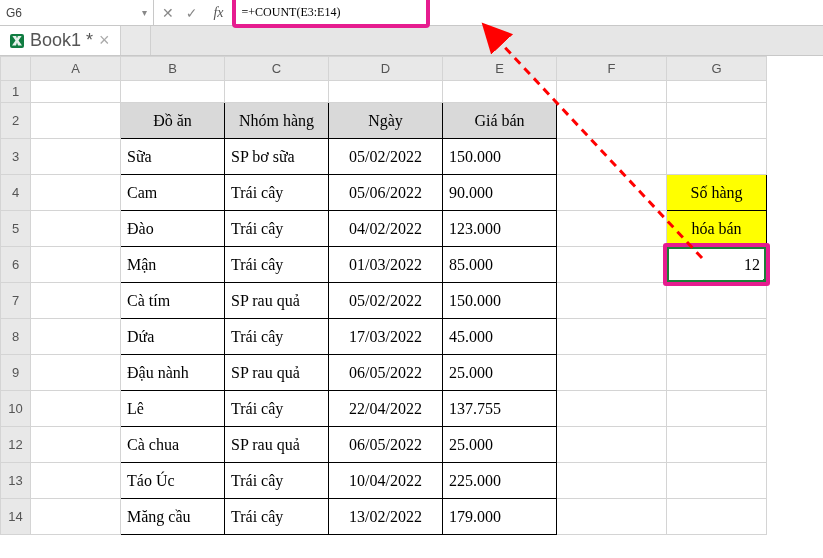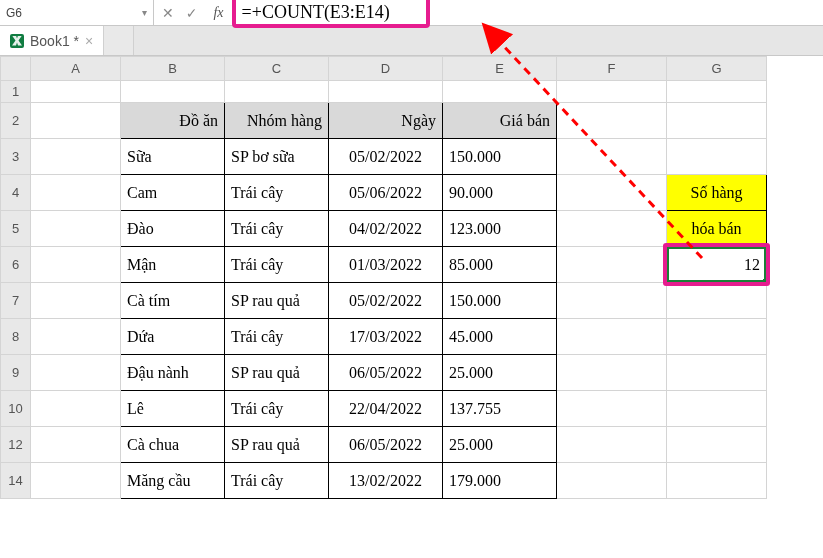--- a/index.html
+++ b/index.html
@@ -6,43 +6,43 @@
   body { font-family: "Times New Roman", serif; font-size: 15px; background: #fff; color: #000; overflow: hidden; width: 823px; height: 558px; position: relative; }
 
   .formula-bar { display: flex; align-items: center; height: 26px; border-bottom: 1px solid #c8c8c8; background: #fff; }
   .name-box-wrap { display: flex; align-items: center; width: 154px; height: 100%; border-right: 1px solid #c8c8c8; background: #fff; padding: 0 6px; font-family: Arial, sans-serif; font-size: 12px; color: #444; }
   .name-box-wrap span:first-child { flex: 1; }
   .chev { font-size: 10px; color: #888; }
   .fx-btns { display: flex; align-items: center; height: 100%; padding: 0 8px; gap: 12px; font-family: Arial, sans-serif; }
   .fx-btns .cancel { color: #888; font-size: 14px; }
   .fx-btns .accept { color: #888; font-size: 14px; }
   .fx-label { font-style: italic; font-family: "Times New Roman", serif; font-size: 14px; color: #555; padding: 0 10px 0 4px; }
-  .formula-input-wrap { flex: 1; height: 100%; display: flex; align-items: center; position: relative; font-family: "Times New Roman", serif; font-size: 18px; }
+  .formula-input-wrap { flex: 1; height: 100%; display: flex; align-items: center; position: relative; font-family: "Times New Roman", serif; font-size: 12px; }
   .formula-highlight { position: absolute; left: -10px; top: -4px; width: 198px; height: 32px; border: 4px solid #e61c8f; border-radius: 4px; pointer-events: none; }
 
   .sheet-tab-area { height: 30px; background: #e6e6e6; border-bottom: 1px solid #c8c8c8; display: flex; align-items: stretch; }
-  .sheet-tab { display: flex; align-items: center; gap: 6px; padding: 0 10px; background: #fff; border-right: 1px solid #d0d0d0; font-family: Arial, sans-serif; font-size: 14px; color: #555; }
+  .sheet-tab { display: flex; align-items: center; gap: 6px; padding: 0 10px; background: #fff; border-right: 1px solid #d0d0d0; font-family: Arial, sans-serif; font-size: 18px; color: #555; }
   .sheet-tab .xicon { width: 14px; height: 14px; background: #107c41; border-radius: 2px; position: relative; }
   .sheet-tab .xicon::after { content: ""; position: absolute; inset: 2px; background: #fff; clip-path: polygon(0 0, 40% 0, 50% 30%, 60% 0, 100% 0, 65% 50%, 100% 100%, 60% 100%, 50% 70%, 40% 100%, 0 100%, 35% 50%); opacity: 0.9; }
   .sheet-tab .close { color: #aaa; font-family: Arial; }
   .tab-gap { width: 30px; border-right: 1px solid #d0d0d0; background:#e9e9e9; }
 
   .grid-wrap { position: relative; }
   table.grid { border-collapse: collapse; table-layout: fixed; }
   table.grid th, table.grid td { border: 1px solid #d4d4d4; background: #fff; font-weight: normal; }
   table.grid thead th { background: #e8e8e8; font-family: Arial, sans-serif; font-size: 13px; color: #555; text-align: center; height: 24px; }
   table.grid tbody th.rowhdr { background: #e8e8e8; font-family: Arial, sans-serif; font-size: 13px; color: #555; text-align: center; width: 30px; }
   .col-corner { width: 30px; }
   .col-A { width: 90px; } .col-B { width: 104px; } .col-C { width: 104px; }
   .col-D { width: 114px; } .col-E { width: 114px; } .col-F { width: 110px; } .col-G { width: 100px; }
 
   td.cell { height: 36px; padding: 0 6px; vertical-align: middle; font-size: 16px; }
   tr.r1 td.cell { height: 22px; }
 
-  .tbl-header { background: #d9d9d9 !important; text-align: right; font-weight: bold; border: 1.5px solid #000 !important; }
+  .tbl-header { background: #d9d9d9 !important; text-align: center; font-weight: bold; border: 1.5px solid #000 !important; }
   .tbl-cell { border: 1.5px solid #000 !important; margin-left: 6px; }
   .tbl-cell.center { text-align: center; }
   .tbl-cell.right { text-align: left; padding-right: 10px; }
 
   .yellow { background: #ffff00 !important; text-align: center; border: 1.5px solid #000 !important; }
   .g6cell { text-align: right; padding-right: 10px; border: 1.5px solid #000 !important; position: relative; }
   .g6-highlight { position: absolute; inset: -4px; border: 4px solid #e61c8f; border-radius: 3px; pointer-events: none; }
   .g6-sel { position: absolute; inset: 0; border: 2px solid #1a7f37; pointer-events:none; }
   .g6-handle { position: absolute; right: -3px; bottom: -3px; width: 6px; height: 6px; background: #1a7f37; }
 
@@ -210,20 +210,30 @@
       <th class="rowhdr">12</th>
       <td class="cell"></td>
       <td class="cell tbl-cell">Cà chua</td>
       <td class="cell tbl-cell">SP rau quả</td>
       <td class="cell tbl-cell center">06/05/2022</td>
       <td class="cell tbl-cell right">25.000</td>
       <td class="cell"></td>
       <td class="cell"></td>
     </tr>
     <tr>
+      <th class="rowhdr">13</th>
+      <td class="cell"></td>
+      <td class="cell tbl-cell">Táo Úc</td>
+      <td class="cell tbl-cell">Trái cây</td>
+      <td class="cell tbl-cell center">10/04/2022</td>
+      <td class="cell tbl-cell right">225.000</td>
+      <td class="cell"></td>
+      <td class="cell"></td>
+    </tr>
+    <tr>
       <th class="rowhdr">14</th>
       <td class="cell"></td>
       <td class="cell tbl-cell">Măng cầu</td>
       <td class="cell tbl-cell">Trái cây</td>
       <td class="cell tbl-cell center">13/02/2022</td>
       <td class="cell tbl-cell right">179.000</td>
       <td class="cell"></td>
       <td class="cell"></td>
     </tr>
   </tbody>

